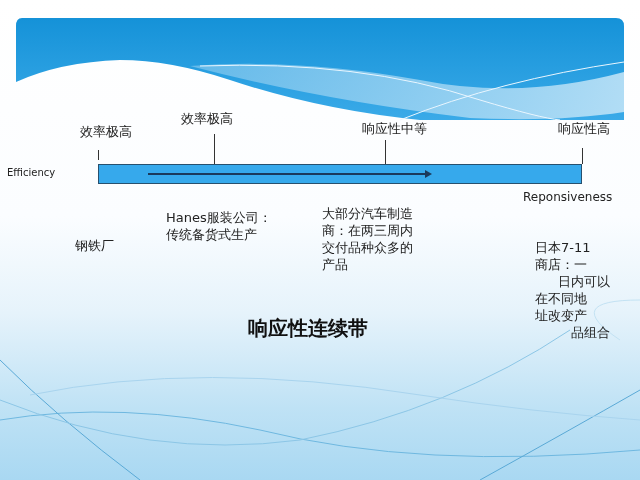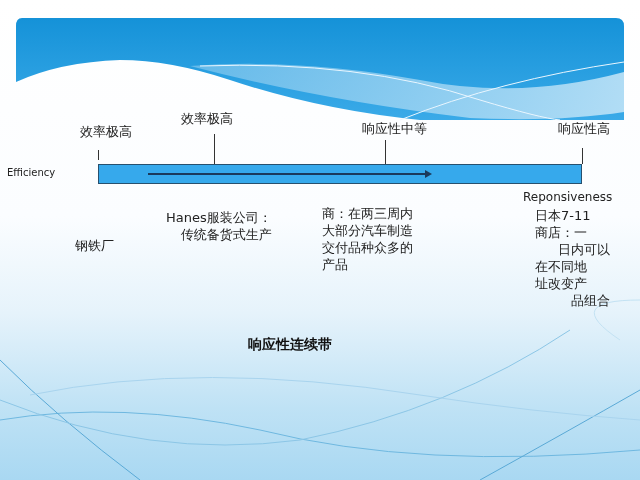--- a/index.html
+++ b/index.html
@@ -13,21 +13,21 @@
   .bar {
     position:absolute; left:98px; top:164px; width:484px; height:20px;
     background:#36a9ec; border:1px solid #27506e; box-sizing:border-box;
   }
   .arrow-line { position:absolute; left:148px; top:173px; width:278px; height:2px; background:#1b3a5c; }
   .arrow-head {
     position:absolute; left:425px; top:170px; width:0; height:0;
     border-top:4px solid transparent; border-bottom:4px solid transparent; border-left:7px solid #1b3a5c;
   }
   .tick { position:absolute; width:1px; background:#333; }
-  .title { font-weight:bold; font-size:14px; color:#111;margin-top:16px; }
+  .title { font-weight:bold; font-size:20px; color:#111; }
 </style>
 </head>
 <body>
 
 <svg class="slide-bg" viewBox="0 0 640 480" xmlns="http://www.w3.org/2000/svg">
   <defs>
     <linearGradient id="hdr" x1="0" y1="0" x2="0" y2="1">
       <stop offset="0" stop-color="#1592d8"></stop>
       <stop offset="1" stop-color="#3aaae8"></stop>
     </linearGradient>
@@ -63,34 +63,34 @@
 <div class="txt" style="left:7px; top:164px; font-size:10px;">Efficiency</div>
 
 <div class="bar"></div>
 <div class="arrow-line"></div>
 <div class="arrow-head"></div>
 
 <div class="txt" style="left:523px; top:189px; font-size:12px;">Reponsiveness</div>
 
 <div class="txt" style="left:75px; top:209px;margin-top:28px;">钢铁厂</div>
 
-<div style="position:absolute; left:166px; top:209px;text-align:right;">
+<div style="position:absolute; left:166px; top:209px;">
   <div class="txt" style="position:relative;">Hanes服装公司：</div>
   <div class="txt" style="position:relative;">传统备货式生产</div>
 </div>
 
 <div style="position:absolute; left:322px; top:205px;">
+  <div class="txt" style="position:relative;">大部分汽车制造</div>
   <div class="txt" style="position:relative;">商：在两三周内</div>
-  <div class="txt" style="position:relative;">大部分汽车制造</div>
   <div class="txt" style="position:relative;">交付品种众多的</div>
   <div class="txt" style="position:relative;">产品</div>
 </div>
 
 <div style="position:absolute; left:535px; top:207px;">
-  <div class="txt" style="position:relative;">日本7-11</div>
+  <div class="txt" style="position:relative;margin-top:32px;">日本7-11</div>
   <div class="txt" style="position:relative;">商店：一</div>
   <div class="txt" style="position:relative;text-align:right;">日内可以</div>
   <div class="txt" style="position:relative;">在不同地</div>
   <div class="txt" style="position:relative;">址改变产</div>
   <div class="txt" style="position:relative;margin-left:36px;">品组合</div>
 </div>
 
 <div class="txt title" style="left:248px; top:320px;">响应性连续带</div>
 
 </body></html>

